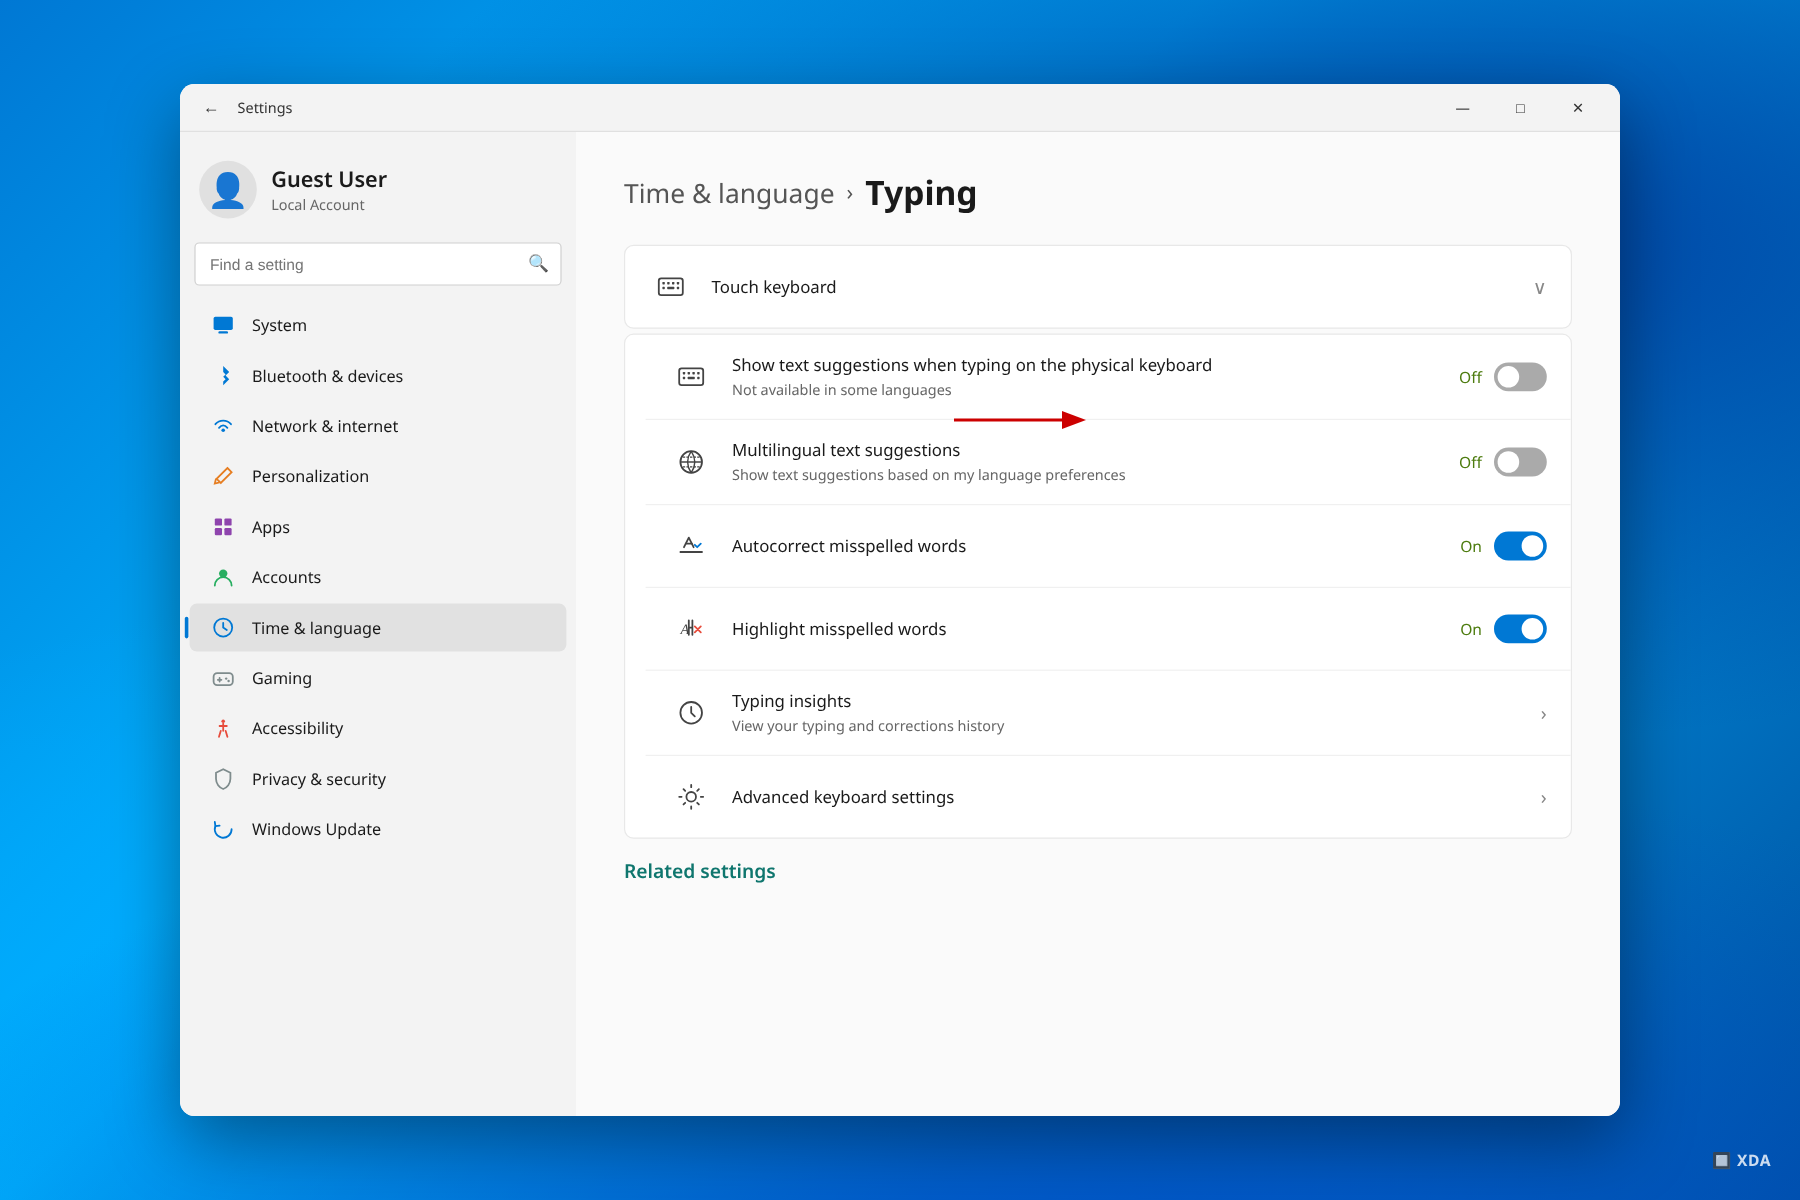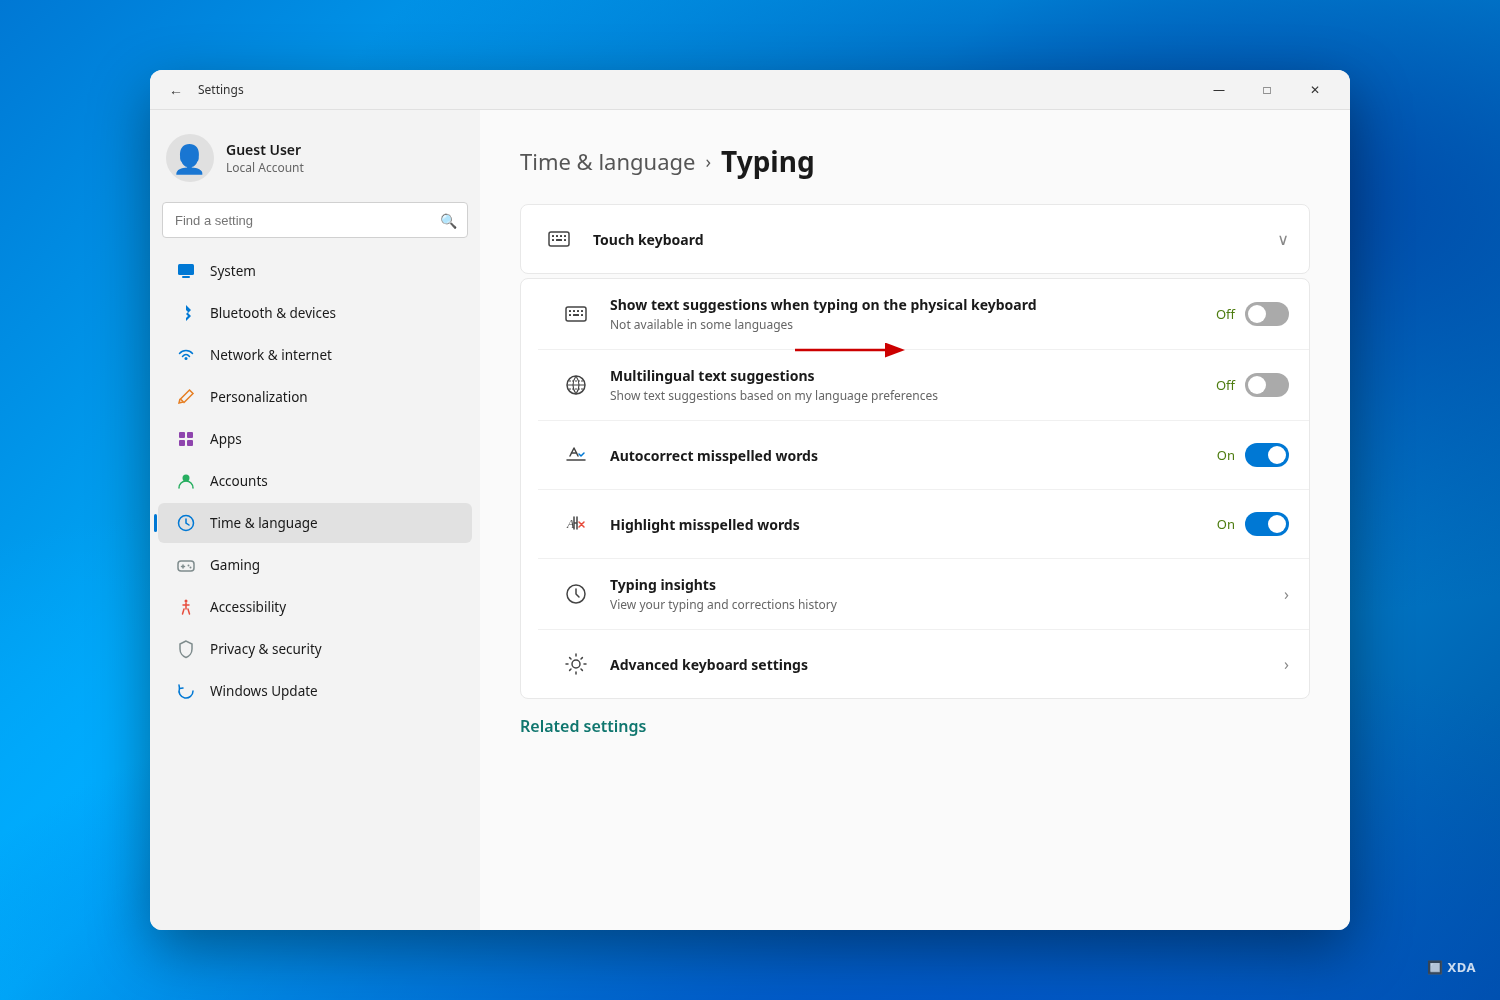--- a/index.html
+++ b/index.html
@@ -116,21 +116,21 @@
       display: flex;
       align-items: center;
       justify-content: center;
       flex-shrink: 0;
     }
     .avatar-icon {
       font-size: 28px;
       color: #888;
     }
     .user-info { display: flex; flex-direction: column; }
-    .user-name { font-size: 14px; font-weight: 600; color: #1a1a1a; }
+    .user-name { font-size: 18px; font-weight: 600; color: #1a1a1a; }
     .user-type { font-size: 12px; color: #666; }
 
     .search-box {
       margin: 0 12px 12px;
       position: relative;
     }
     .search-input {
       width: 100%;
       height: 36px;
       padding: 0 36px 0 12px;
@@ -256,21 +256,21 @@
       justify-content: center;
       font-size: 20px;
       color: #444;
       flex-shrink: 0;
       margin-right: 16px;
     }
     .settings-item-text { flex: 1; }
     .settings-item-title {
       font-size: 14px;
       color: #1a1a1a;
-      font-weight: 700;
+      font-weight: 400;
     }
     .settings-item-subtitle {
       font-size: 12px;
       color: #666;
       margin-top: 2px;
     }
     .settings-item-control {
       display: flex;
       align-items: center;
       gap: 10px;

